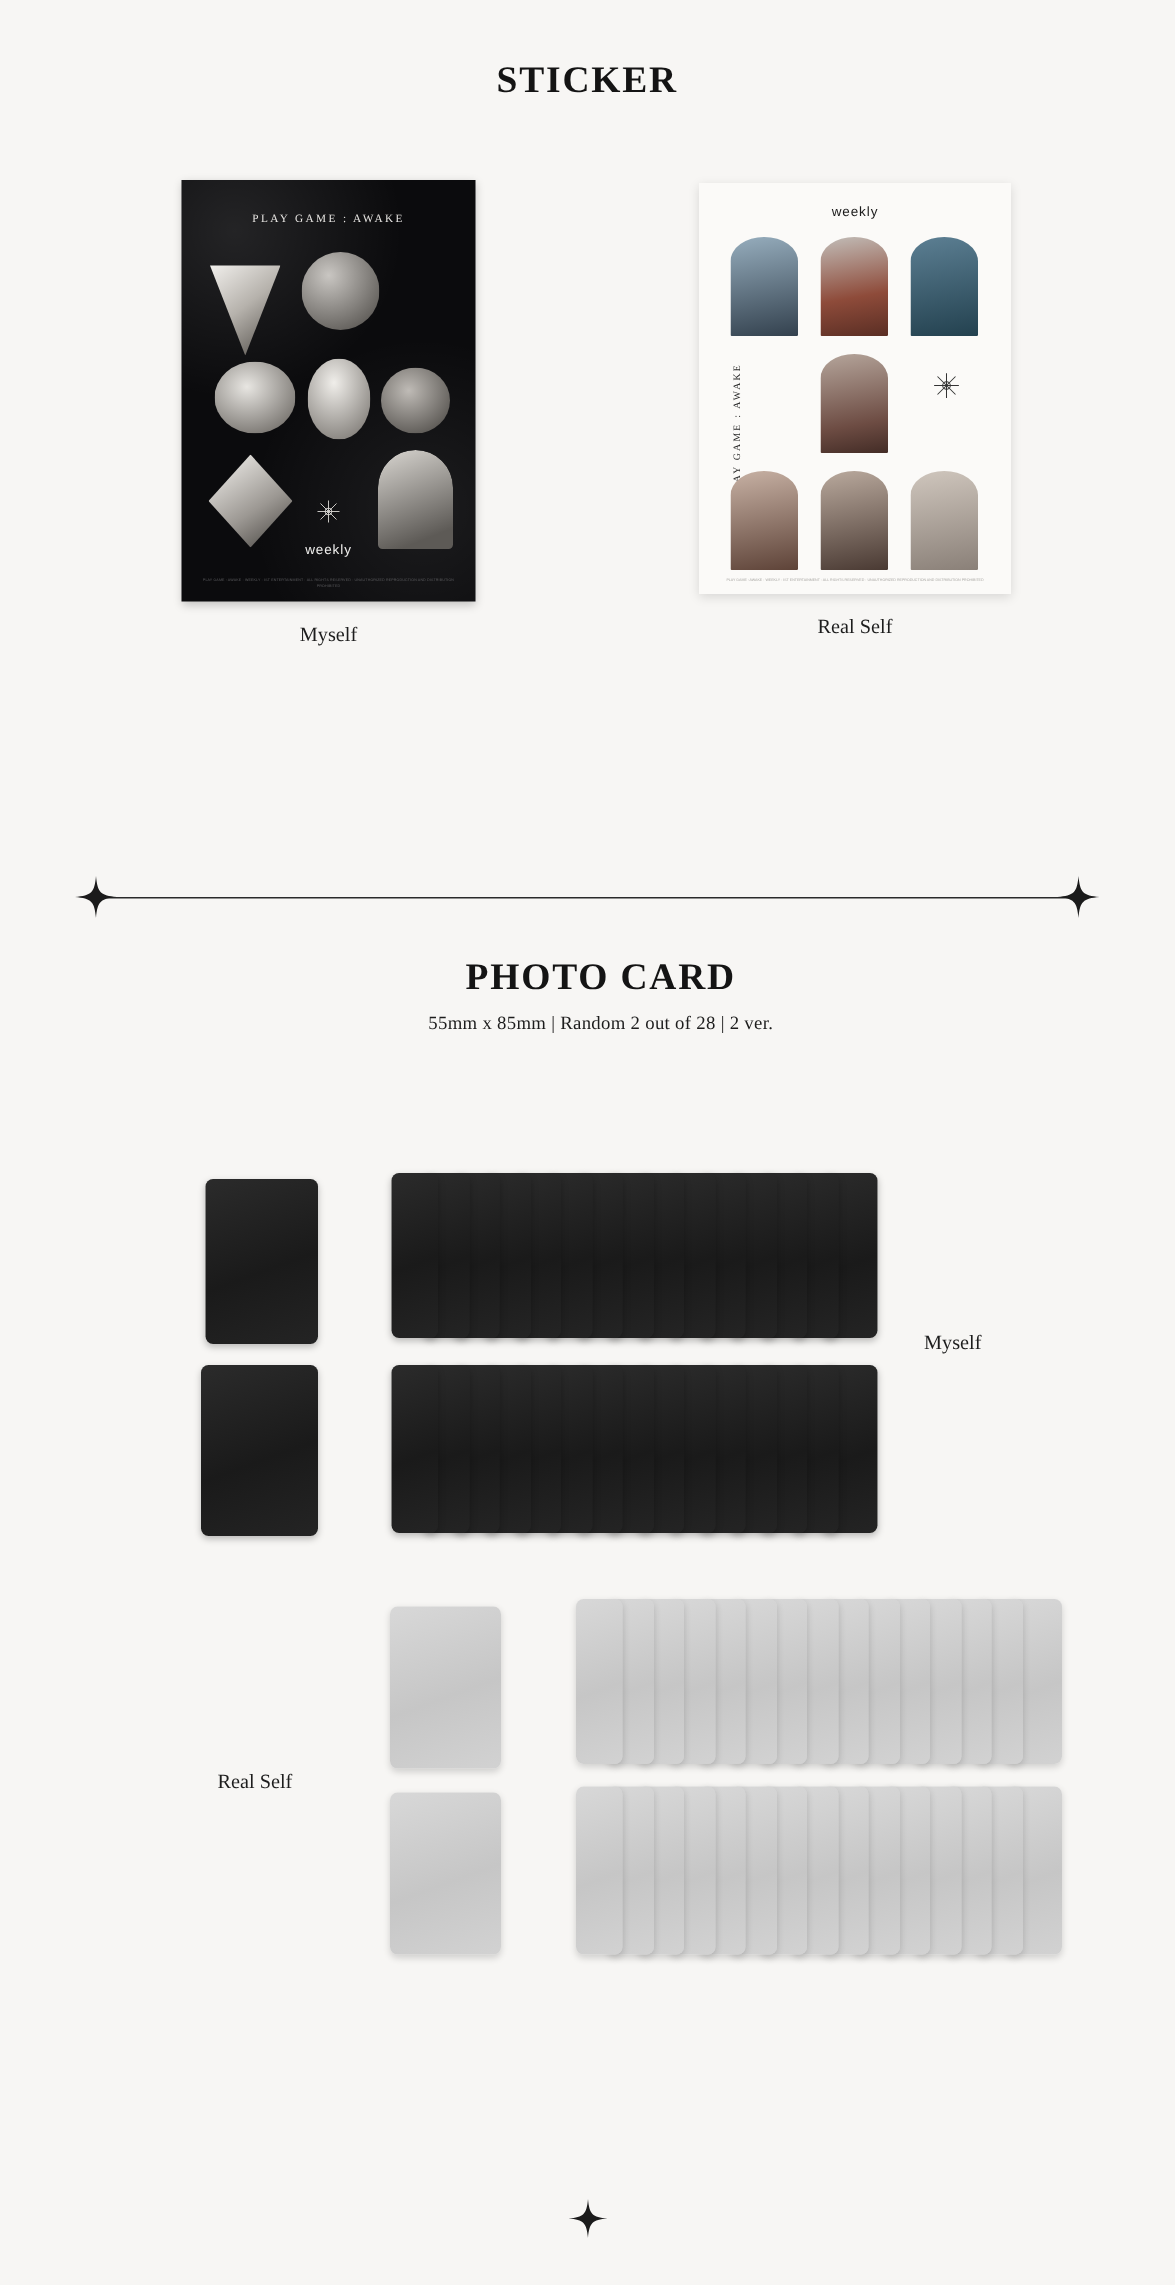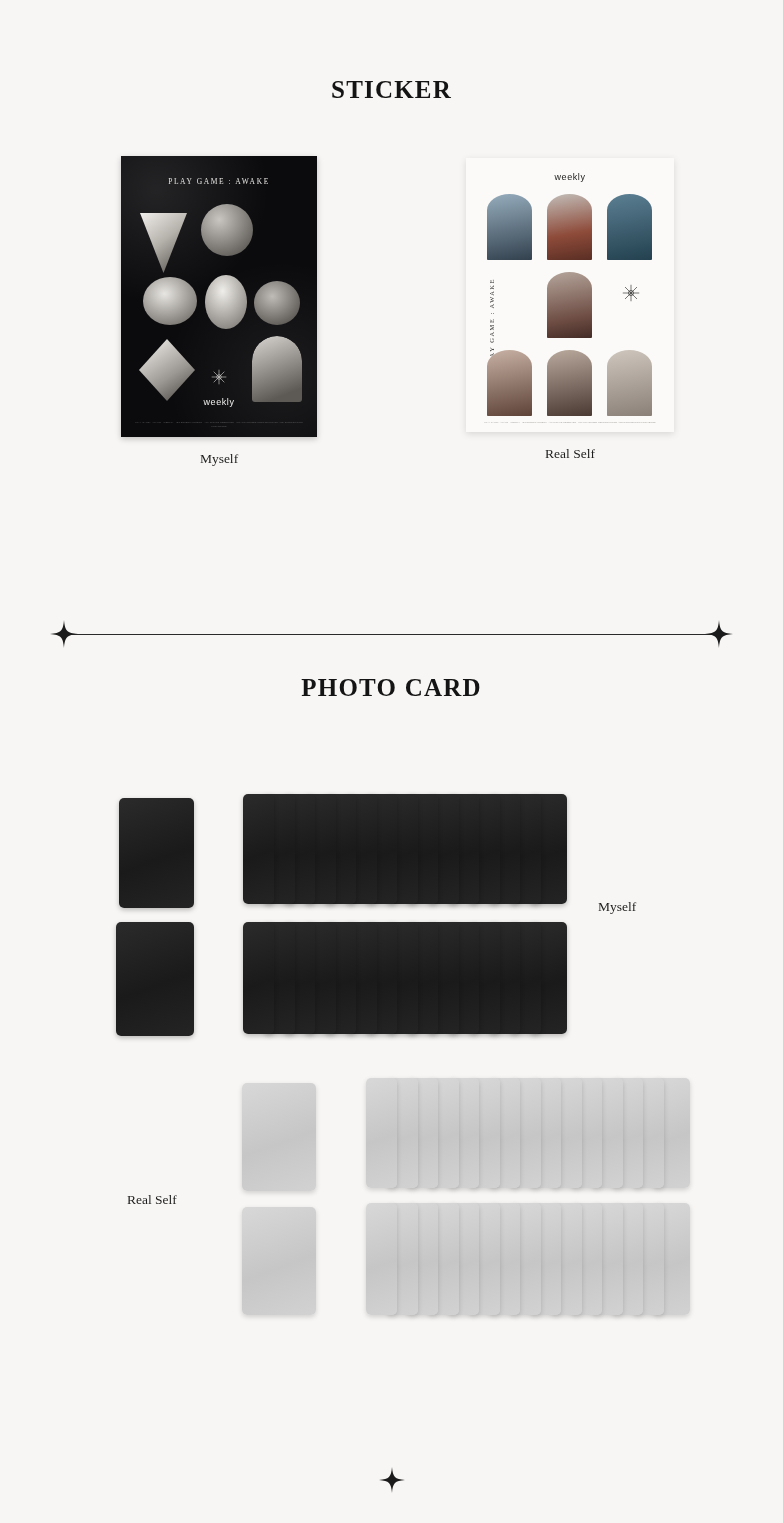--- a/index.html
+++ b/index.html
@@ -28,22 +28,22 @@
   }
   .section-sub {
     text-align: center;
     font-family: "Liberation Serif", serif;
     font-size: 12.5px;
     letter-spacing: 0.2px;
     color: #1d1d1d;
     margin-top: 9px;
   }
 
-  #sticker-section { padding-top: 76px; }
-  #photocard-section { padding-top: 20px; }
+  #sticker-section { padding-top: 40px; }
+  #photocard-section { padding-top: 20px; margin-left: 18px; }
 
   
   .sticker-row {
     position: relative;
     height: 400px;
     margin-top: 52px;
   }
 
   .sheet-wrap { position: absolute; }
   #sticker-myself-wrap { left: 121px; top: 0; width: 196px; }
@@ -385,20 +385,21 @@
   </span>
   <span class="spark-right">
     <svg width="28" height="28" viewBox="0 0 28 28" xmlns="http://www.w3.org/2000/svg">
       <path d="M14 0 C15 11 17 13 28 14 C17 15 15 17 14 28 C13 17 11 15 0 14 C11 13 13 11 14 0 Z" fill="#1b1b1b"></path>
     </svg>
   </span>
 </div>
 
 <div id="photocard-section">
   <div class="section-title">PHOTO CARD</div>
+  <div class="section-sub">55mm x 85mm | Random 2 out of  28 | 2 ver.</div>
 
   <div class="pc-area">
 
     <div class="card card-dark" style="left:119px; top:38px; width:75px; height:110px;"></div>
     <div class="card card-dark" style="left:116px; top:162px; width:78px; height:114px;"></div>
 
     <div id="dark-stack-top">
         <div class="card card-dark" style="left: 243px; top: 34px; width: 31px; height: 110px; z-index: 14;"></div>
         <div class="card card-dark" style="left: 263.5px; top: 34px; width: 31px; height: 110px; z-index: 13;"></div>
         <div class="card card-dark" style="left: 284px; top: 34px; width: 31px; height: 110px; z-index: 12;"></div>

